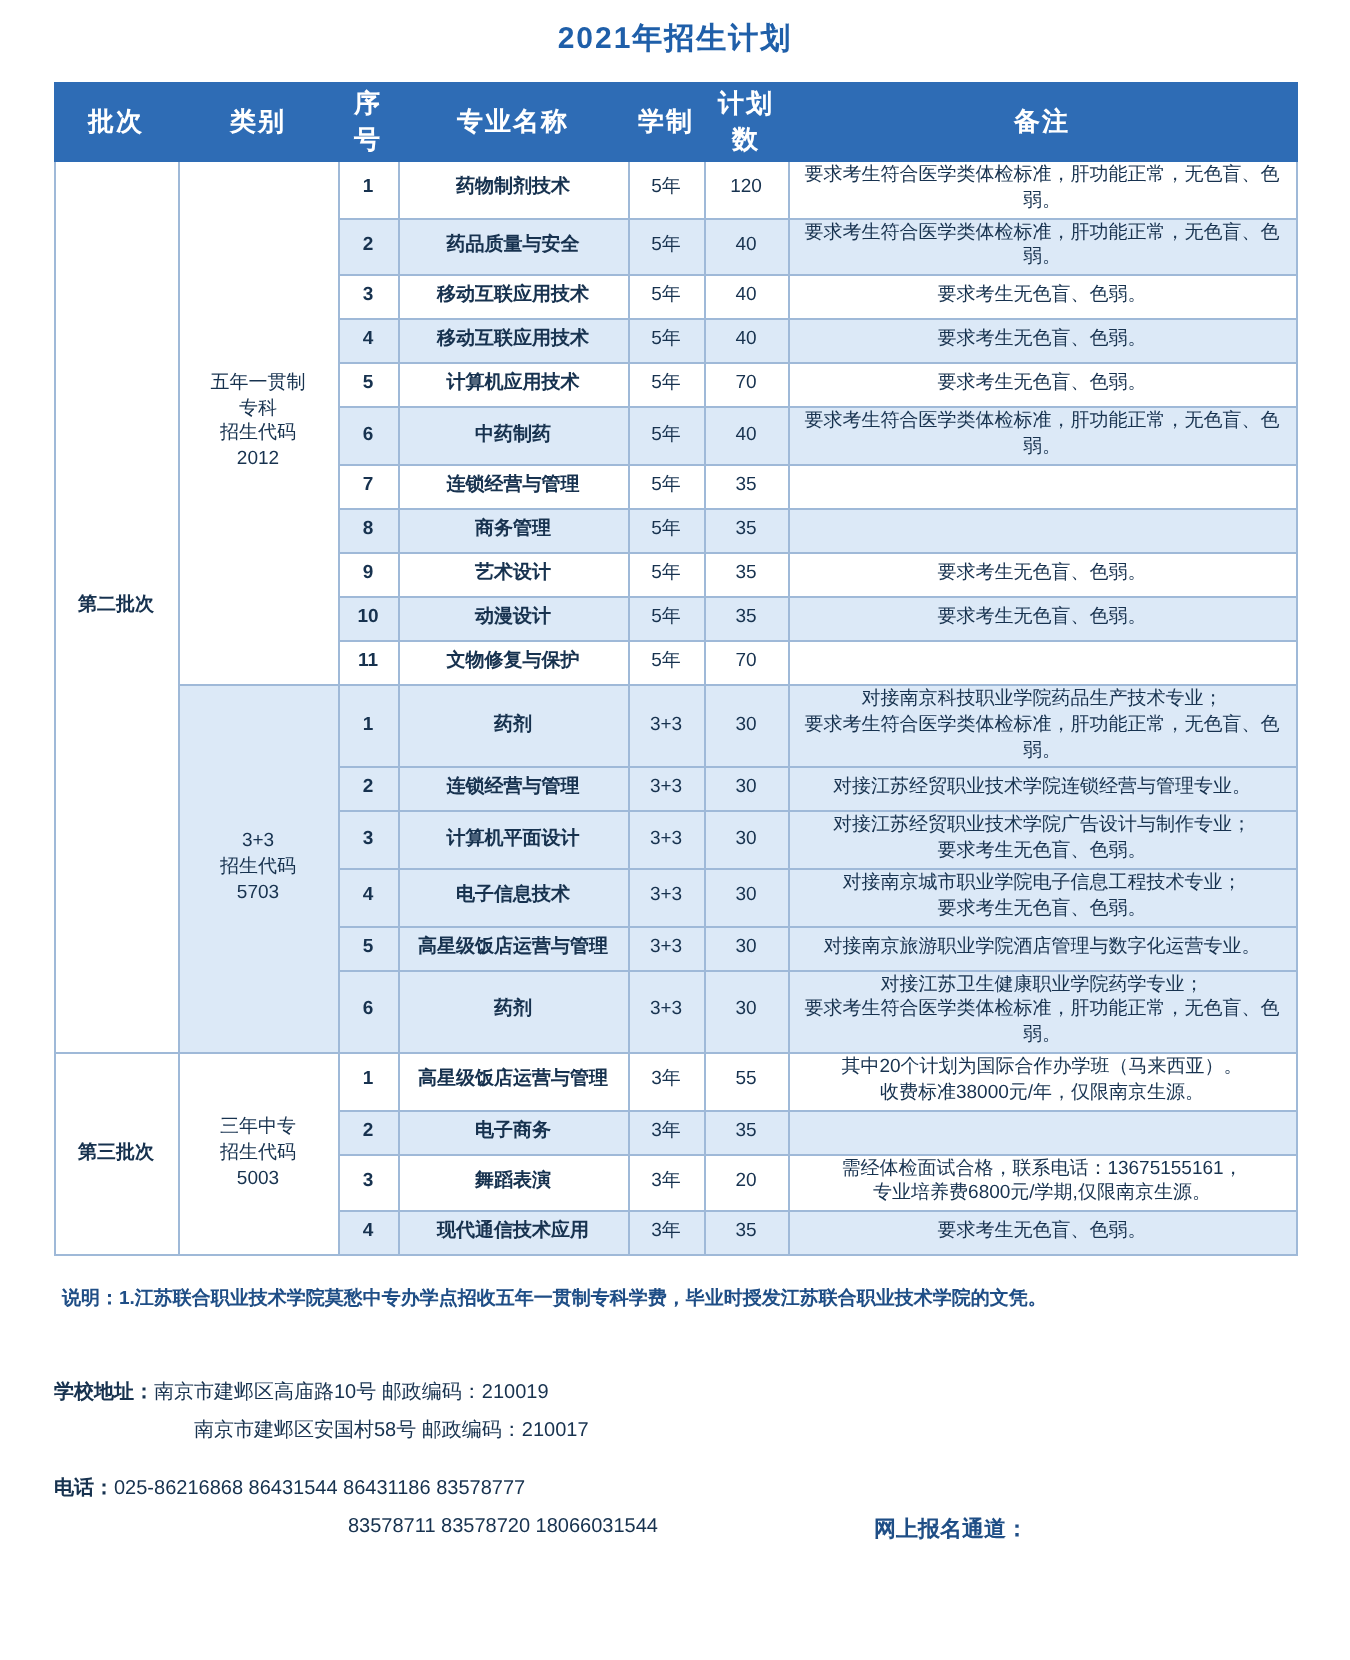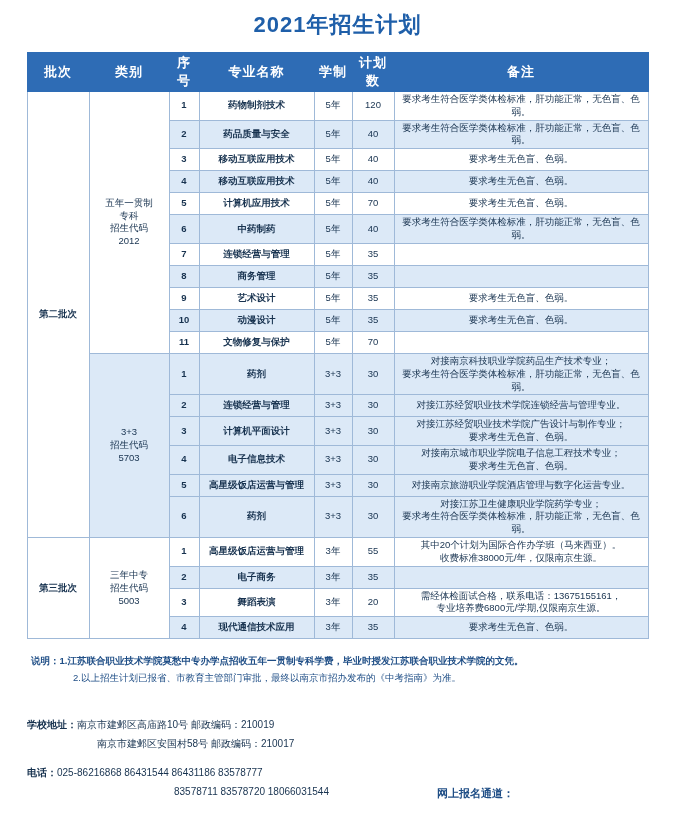--- a/index.html
+++ b/index.html
@@ -8,21 +8,21 @@
     background:#ffffff;
     font-family:"Liberation Sans","DejaVu Sans",sans-serif;
     color:#1a1a1a;
     -webkit-font-smoothing:antialiased;
   }
   .page{width:675px;position:relative;padding:0;box-sizing:border-box;}
 
   .title{
     text-align:center;
     color:#1f5fa9;
-    font-size:22px;
+    font-size:15px;
     font-weight:bold;
     letter-spacing:1px;
     padding:10px 0 12px 0;
   }
 
   table.plan{
     border-collapse:collapse;
     width:621px;
     margin:0 auto;
     table-layout:fixed;
@@ -273,21 +273,20 @@
           <td class="remark alt">要求考生无色盲、色弱。</td>
         </tr>
       </tbody>
   </table>
 
   <div class="notes">
     <div class="nrow">
       <div class="nlabel">说明：</div>
       <div class="ntext">1.江苏联合职业技术学院莫愁中专办学点招收五年一贯制专科学费，毕业时授发江苏联合职业技术学院的文凭。</div>
     </div>
-    <p class="indent">2.以上招生计划已报省、市教育主管部门审批，最终以南京市招办发布的《中考指南》为准。</p>
   </div>
 
   <div class="contact">
     <div class="left">
       <div class="row">
         <div class="k">学校地址：</div>
         <div class="v">南京市建邺区高庙路10号  邮政编码：210019</div>
       </div>
       <div class="hang">南京市建邺区安国村58号  邮政编码：210017</div>
 

